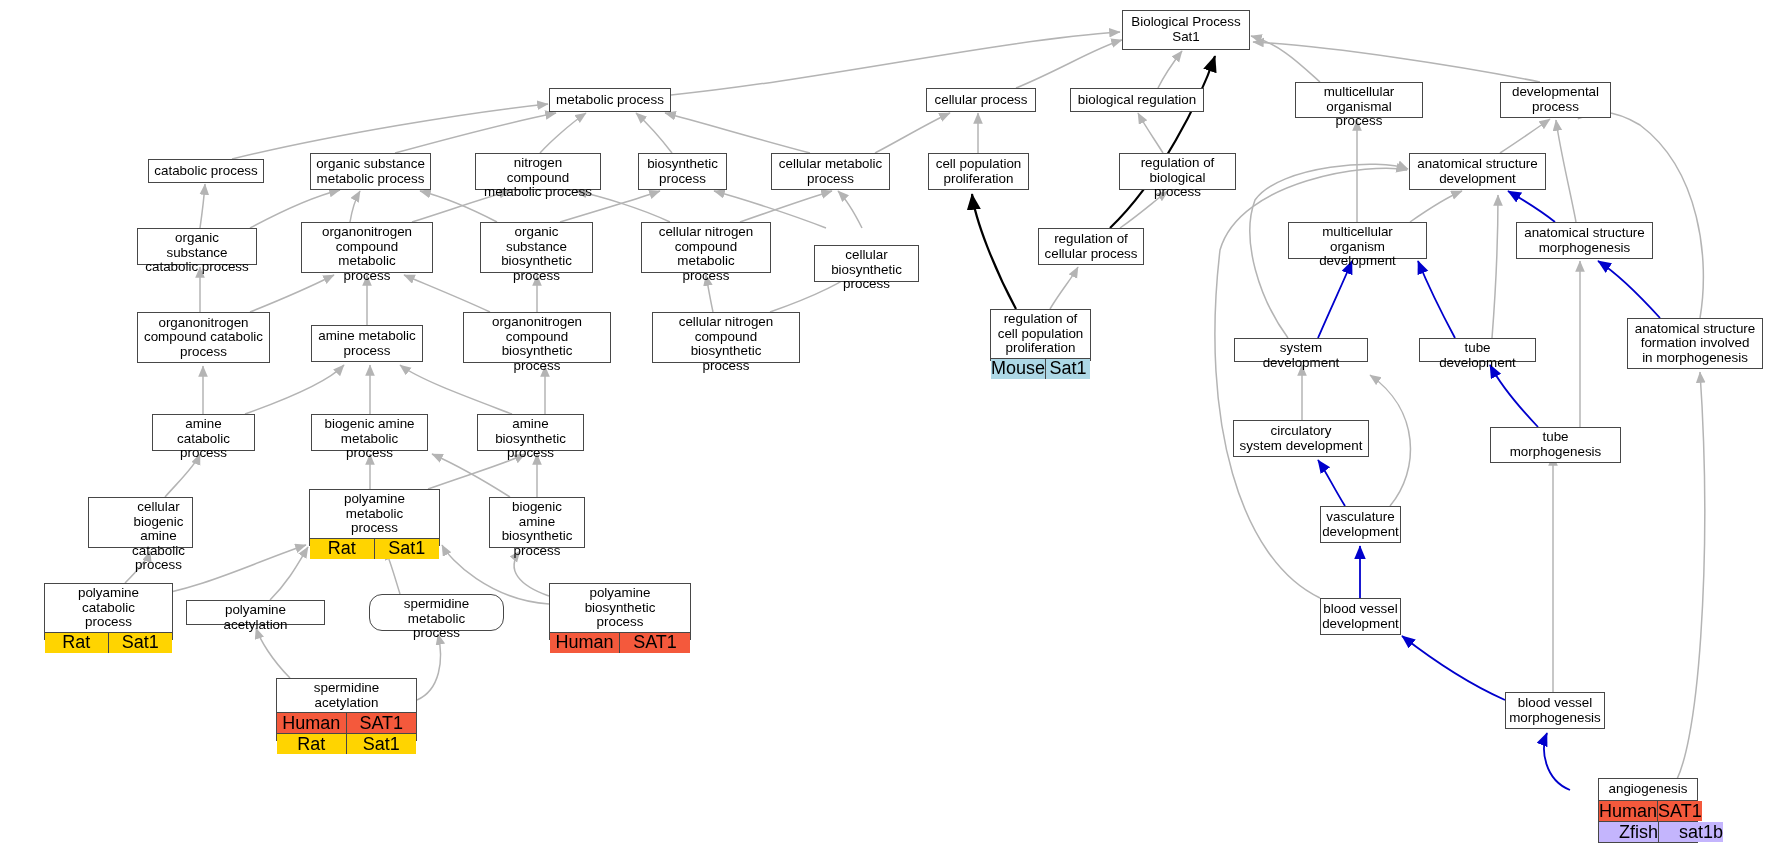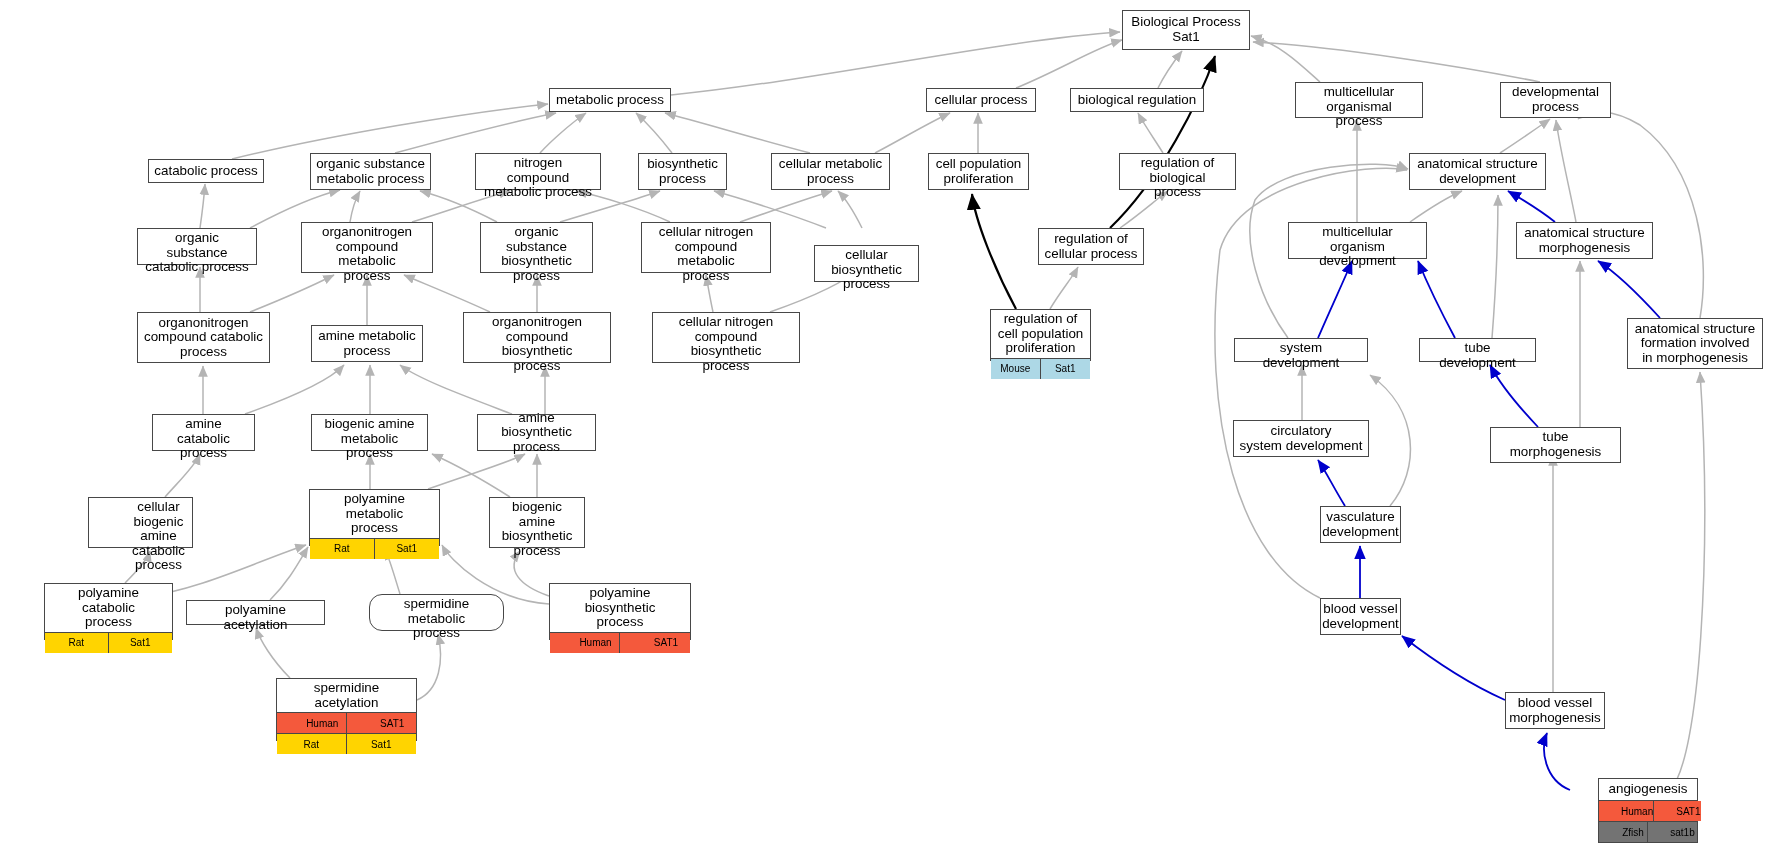--- a/index.html
+++ b/index.html
@@ -34,30 +34,30 @@
     line-height:14.6px;
     color:#000;
     white-space:pre-line;
   }
   .node.root .title{font-size:13.4px;}
   .annots{display:flex;flex-direction:column;border-top:1.6px solid #474747;}
   .annot-row{display:flex;flex-direction:row;height:20px;}
   .annot-cell{
     flex:1 1 50%;
     display:flex;align-items:center;justify-content:center;
-    font-size:10px;
+    font-size:18px;
     color:#000;
     box-sizing:border-box;
   }
   .annot-cell.left{border-right:1.6px solid #474747;}
   .annot-row + .annot-row{border-top:1.6px solid #474747;}
   .sp-rat{background:#FFD400;}
-  .sp-human{background:#F4593C;padding-left:22px;}
+  .sp-human{background:#F4593C;}
   .sp-mouse{background:#ADD8E6;}
-  .sp-zfish{background:#737373;padding-left:20px;}
+  .sp-zfish{background:#c4b5fd;padding-left:20px;}
 </style>
 </head>
 <body>
 
 <div id="stage">
   <svg id="edges" xmlns="http://www.w3.org/2000/svg">
     <defs>
       <marker id="ah-isa" markerWidth="9" markerHeight="9" refX="7.2" refY="3.2" orient="auto" markerUnits="strokeWidth">
         <path d="M0,0 L7.6,3.2 L0,6.4 z" fill="#b4b4b4"></path>
       </marker>
@@ -275,21 +275,21 @@
         <div class="title">tube development</div>
       </div>
       <div class="node" style="left: 152px; top: 414px; width: 103px; height: 37px;">
         <div class="title">amine catabolic
 process</div>
       </div>
       <div class="node" style="left: 311px; top: 414px; width: 117px; height: 37px;">
         <div class="title">biogenic amine
 metabolic process</div>
       </div>
-      <div class="node" style="left: 477px; top: 414px; width: 119px; height: 37px; justify-content: center;">
+      <div class="node" style="left: 477px; top: 414px; width: 107px; height: 37px;">
         <div class="title">amine biosynthetic
 process</div>
       </div>
       <div class="node" style="left: 1233px; top: 420px; width: 136px; height: 37px;">
         <div class="title">circulatory
 system development</div>
       </div>
       <div class="node" style="left: 1490px; top: 427px; width: 131px; height: 36px;">
         <div class="title">tube morphogenesis</div>
       </div>

